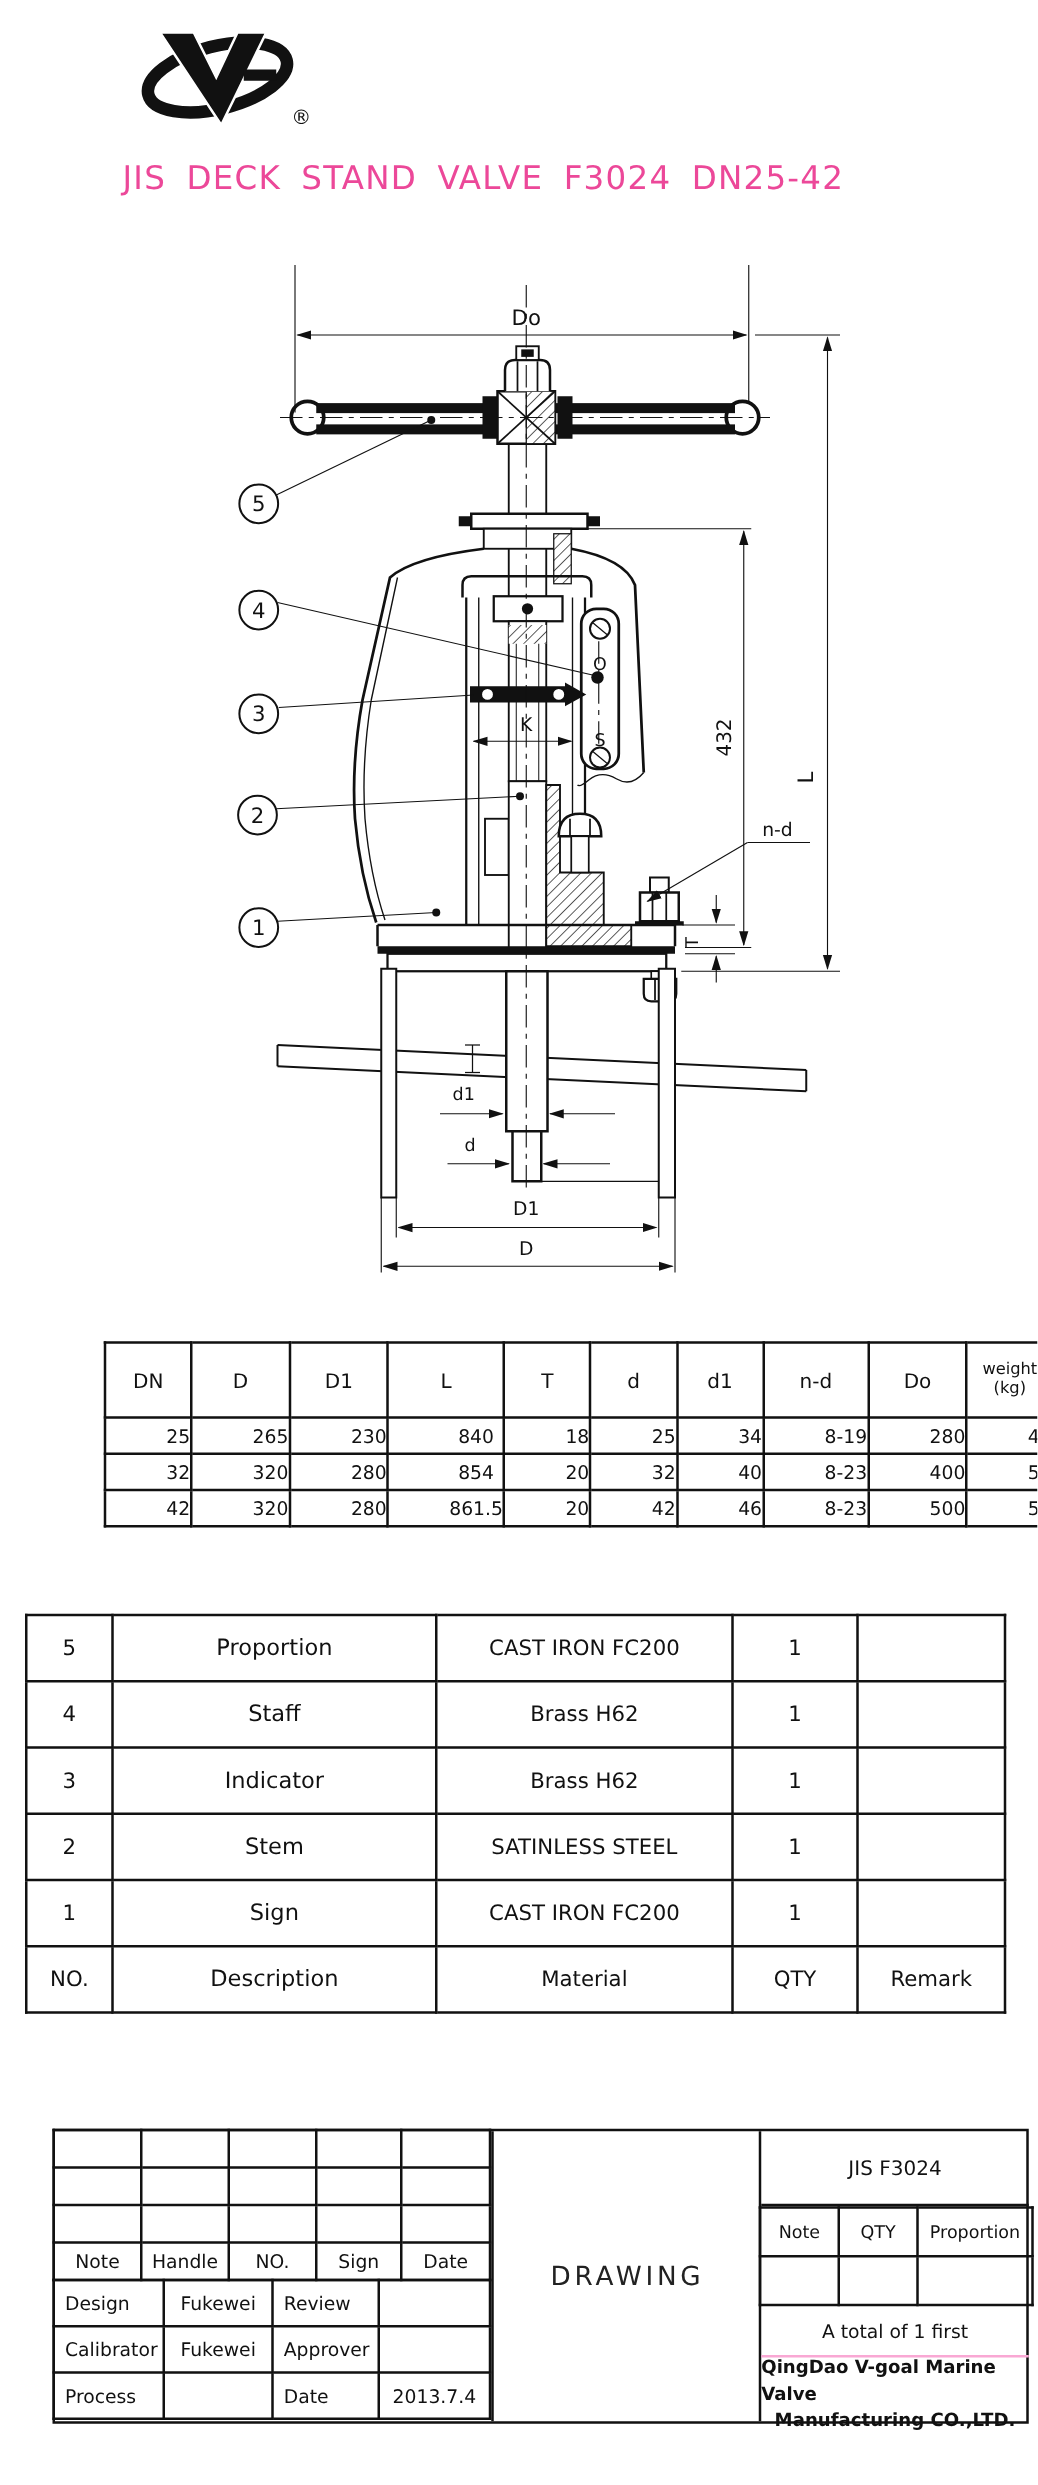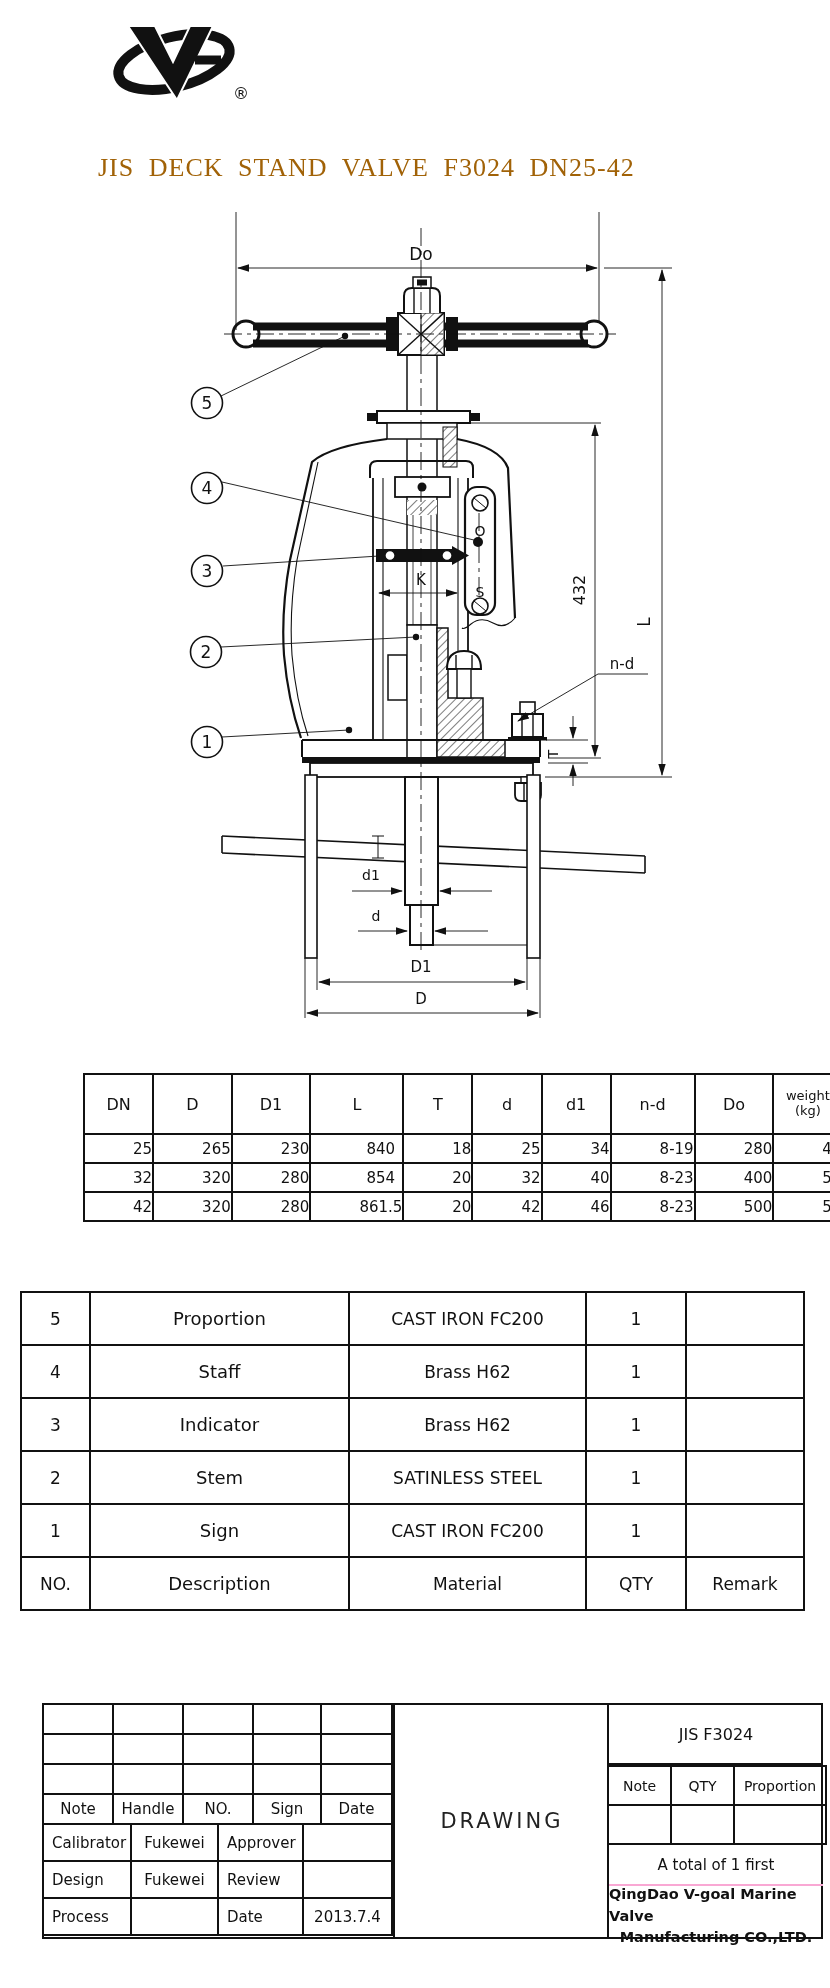--- a/index.html
+++ b/index.html
@@ -1,20 +1,20 @@
 <!DOCTYPE html>
 <html><head>
 <meta charset="utf-8">
 <style>
   html,body{margin:0;padding:0;background:#fff;}
   .page{position:relative;width:830px;height:1988px;background:#fff;overflow:hidden;
         font-family:"DejaVu Sans",sans-serif;color:#111;}
   .abs{position:absolute;}
-  .title{position:absolute;left:98px;top:153px;font-size:26px;letter-spacing:1px;
-         word-spacing:7px;white-space:nowrap;color:#a16207;font-family:Liberation Serif, serif;}
+  .title{position:absolute;left:98px;top:128px;font-size:26px;letter-spacing:1px;
+         word-spacing:7px;white-space:nowrap;color:#ec4899;}
   svg text{fill:#111;stroke:none;font-family:"DejaVu Sans",sans-serif;}
   .cl{stroke-dasharray:18 5 4 5;stroke-width:.9;}
   
   table{border-collapse:collapse;table-layout:fixed;}
   td,th{border:2px solid #111;text-align:center;vertical-align:middle;
         font-weight:normal;padding:0;overflow:hidden;white-space:nowrap;}
   .dims-table{position:absolute;left:83px;top:1073px;}
   .dims-table th{height:58px;font-size:16px;}
   .dims-table td{height:27px;font-size:15px;padding-left:48px;}
   .dims-table .wh{font-size:13px;line-height:1.15;}
@@ -422,29 +422,29 @@
         </table>
       <table class="tb-low" style="margin:-2px 0 0 -2px">
         <colgroup>
             <col style="width:88px">
             <col style="width:87px">
             <col style="width:85px">
             <col style="width:89px">
           </colgroup>
         <tbody>
             <tr>
+          <td class="lft">Design</td>
+          <td>Fukewei</td>
+          <td class="lft">Review</td>
+          <td></td>
+        </tr>
+        <tr>
           <td class="lft">Calibrator</td>
           <td>Fukewei</td>
           <td class="lft">Approver</td>
-          <td></td>
-        </tr>
-        <tr>
-          <td class="lft">Design</td>
-          <td>Fukewei</td>
-          <td class="lft">Review</td>
           <td></td>
         </tr>
         <tr>
           <td class="lft">Process</td>
           <td></td>
           <td class="lft">Date</td>
           <td>2013.7.4</td>
         </tr>
       </tbody>
         </table>

